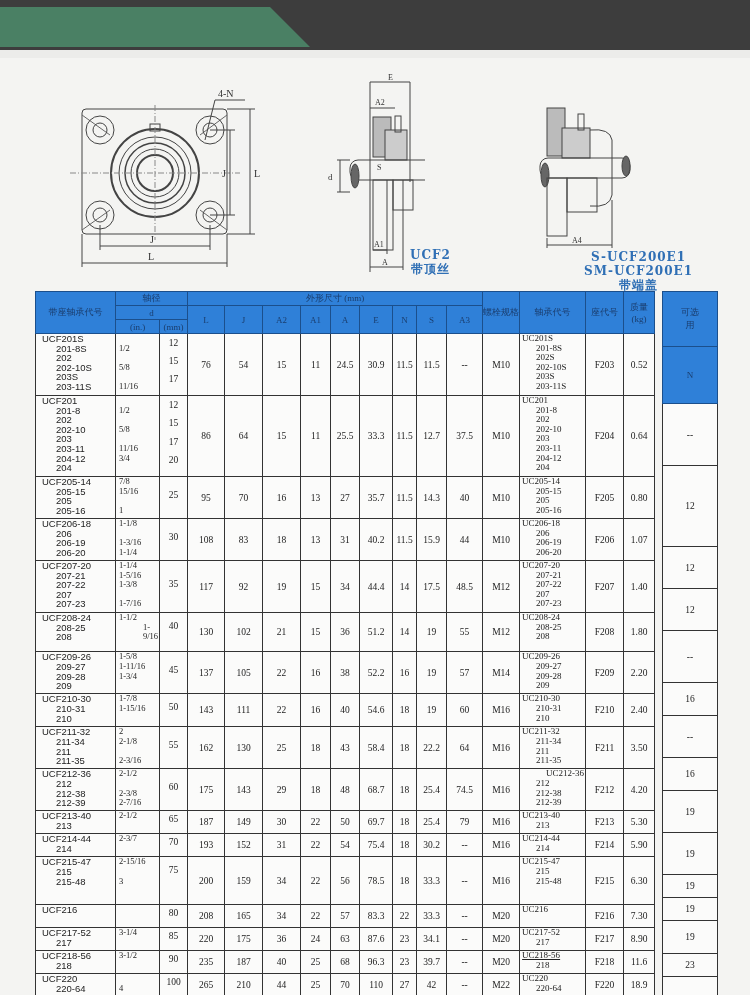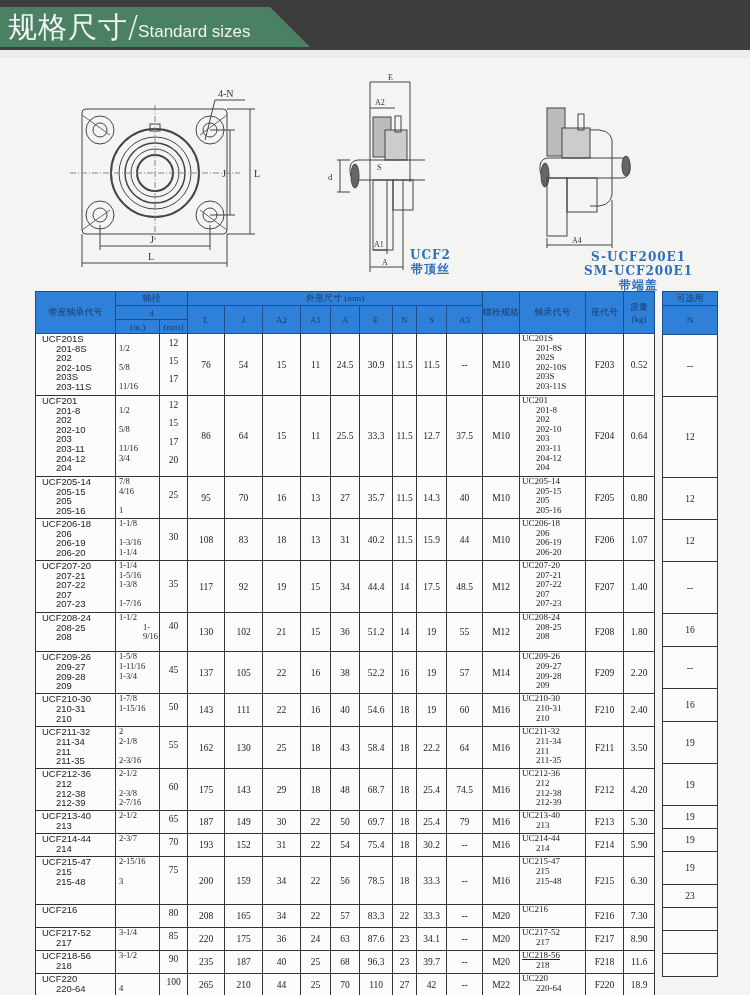--- a/index.html
+++ b/index.html
@@ -18,31 +18,28 @@
   table.spec{position:absolute;left:35px;top:291px;border-collapse:collapse;font-size:9.5px;}
   table.spec th{background:#2f80d8;color:#1a3d6e;font-weight:normal;border:1px solid #1b4f8c;font-size:9px;padding:0;height:13px;}
   table.spec td{border:1px solid #333;text-align:center;padding:0 1px;vertical-align:middle;background:#fbfbfa;}
   table.spec td.code{text-align:left;font-family:"Liberation Sans",sans-serif;font-size:9.5px;line-height:9.6px;padding-left:6px;vertical-align:top;}
   table.spec td.code div.sub{padding-left:14px;}
   table.spec td.inch{text-align:left;font-size:8.5px;line-height:9.6px;vertical-align:top;padding-left:3px;}
   table.spec td.mm{font-size:9.5px;vertical-align:top;}
   table.spec td.bcode{text-align:left;font-size:9px;line-height:9px;vertical-align:top;padding-left:2px;}
   table.spec td.bcode div.sub{padding-left:14px;}
   table.side{position:absolute;left:662px;top:291px;border-collapse:collapse;font-size:9.5px;}
-  table.side th{background:#2f80d8;color:#1a3d6e;font-weight:normal;border:1px solid #1b4f8c;font-size:9px;height:13px;padding:0;}
+  table.side th{background:#2f80d8;color:#1a3d6e;font-weight:normal;border:1px solid #1b4f8c;font-size:9px;height:13px;padding:14px;}
   table.side td{border:1px solid #333;text-align:center;background:#fbfbfa;}
 </style>
 </head>
 <body>
 
 <div class="topbar">
   <div class="band"></div>
-  <div class="title">
-    <span class="cn">规格尺寸</span><span class="slash">/</span><span class="en">Standard sizes</span>
-  </div>
 </div>
 <div class="below"></div>
 
 <svg class="drawing" style="left:70px;top:85px" width="210" height="185" viewBox="0 0 210 185">
   <g fill="none" stroke="#444" stroke-width="1">
     <rect x="12" y="24" width="145" height="125" rx="4"></rect>
     <path d="M12 30 L40 50 M157 30 L130 50 M12 145 L40 125 M157 145 L130 125" stroke="#666"></path>
     <circle cx="30" cy="45" r="14"></circle>
       <circle cx="30" cy="45" r="7"></circle>
     <circle cx="140" cy="45" r="14"></circle>
@@ -282,21 +279,21 @@
       </tr>
       <tr style="height: 42px;">
         <td class="code">
           <div style="min-height: 9.6px;">UCF205-14</div>
           <div class="sub" style="min-height: 9.6px;">205-15</div>
           <div class="sub" style="min-height: 9.6px;">205</div>
           <div class="sub" style="min-height: 9.6px;">205-16</div>
         </td>
         <td class="inch">
           <div style="min-height: 9.6px;">7/8</div>
-          <div style="min-height: 9.6px;">4/16</div>
+          <div style="min-height: 9.6px;">15/16</div>
           <div style="min-height: 9.6px;"></div>
           <div style="min-height: 9.6px;">1</div>
         </td>
         <td class="mm">
           <div style="height: 36px; line-height: 36px;">25</div>
         </td>
         <td>95</td>
         <td>70</td>
         <td>16</td>
         <td>13</td>
@@ -542,21 +539,21 @@
         <td>143</td>
         <td>29</td>
         <td>18</td>
         <td>48</td>
         <td>68.7</td>
         <td>18</td>
         <td>25.4</td>
         <td>74.5</td>
         <td>M16</td>
         <td class="bcode">
-          <div style="min-height: 9.6px;">UC212-36</div>
+          <div style="min-height: 9.6px; text-align: right;">UC212-36</div>
           <div class="sub" style="min-height: 9.6px;">212</div>
           <div class="sub" style="min-height: 9.6px;">212-38</div>
           <div class="sub" style="min-height: 9.6px;">212-39</div>
         </td>
         <td>F212</td>
         <td>4.20</td>
       </tr>
       <tr style="height: 23px;">
         <td class="code">
           <div style="min-height: 9.6px;">UCF213-40</div>

